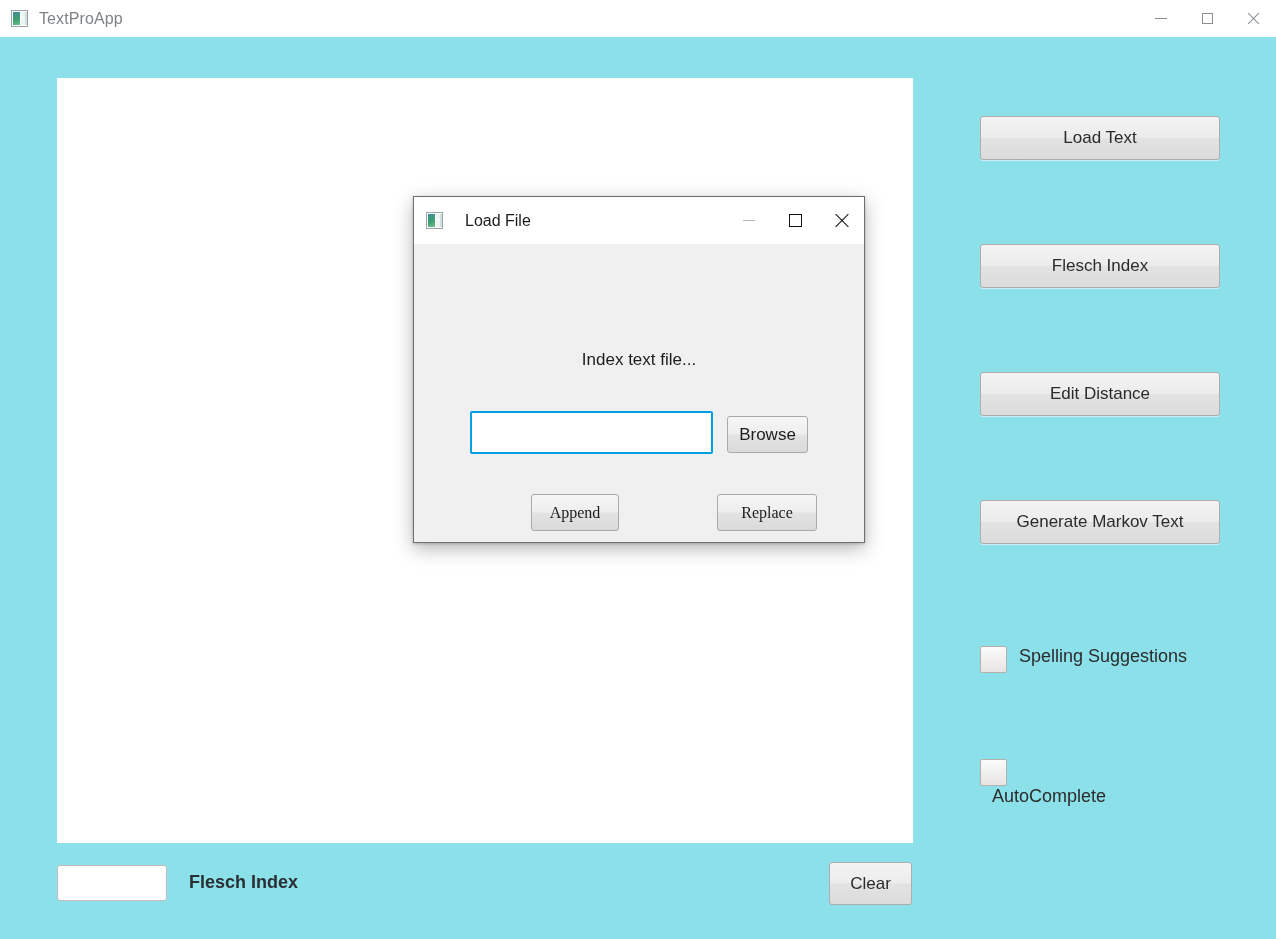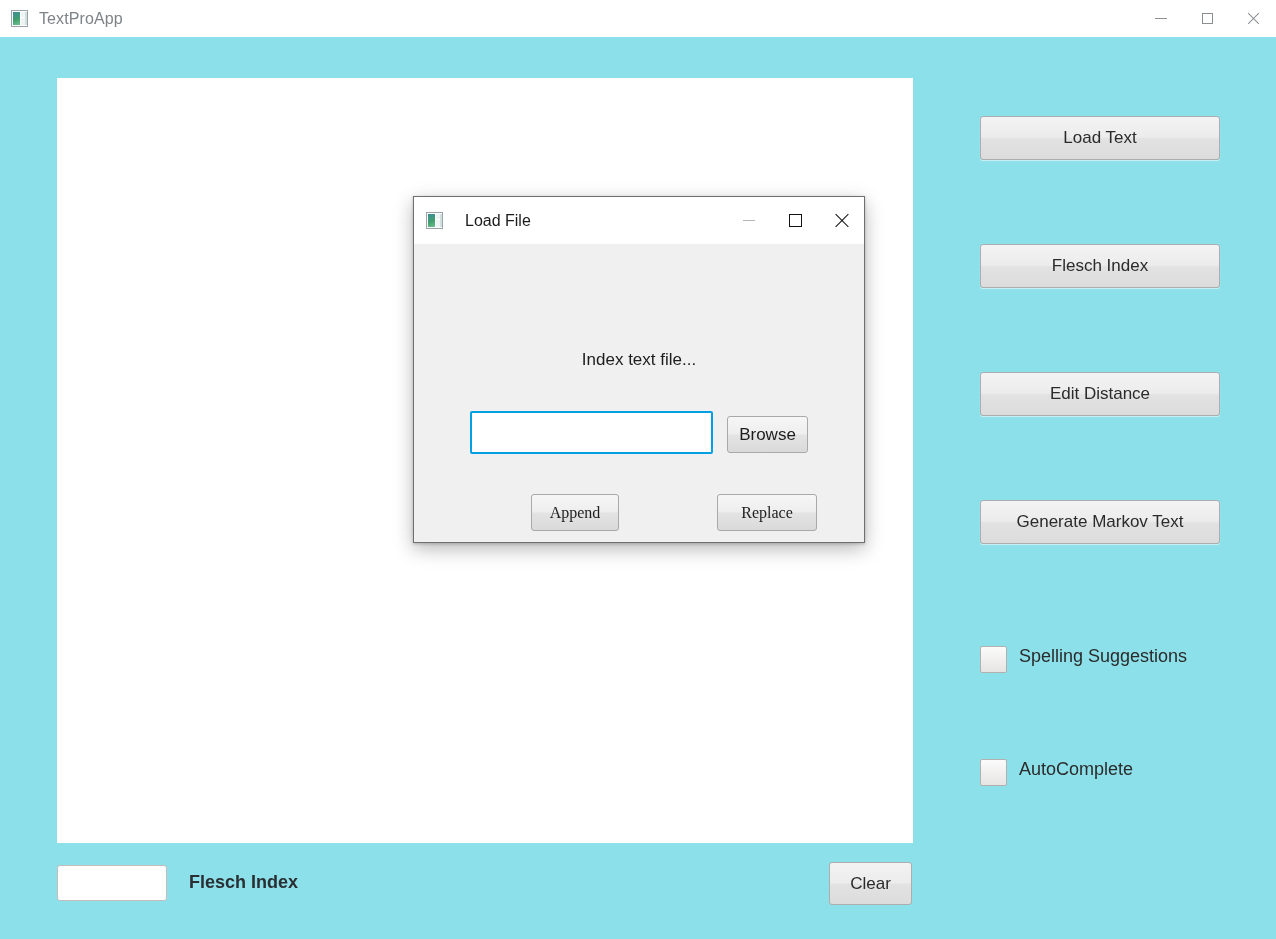--- a/index.html
+++ b/index.html
@@ -158,21 +158,21 @@
   #btn-markov         { top: 500px; }
 
   .side-check {
     position: absolute;
     left: 980px;
     display: flex;
     cursor: default;
     margin-top: 16px;
   }
   #chk-spelling   { top: 630px; }
-  #chk-autocomplete { top: 743px; }
+  #chk-autocomplete { top: 743px; flex-direction: column; }
   .cbox {
     width: 27px;
     height: 27px;
     border: 1px solid #b4b0ad;
     border-radius: 2px;
     background: linear-gradient(to bottom, #fbfbfb 0%, #f0efee 55%, #e7e5e4 100%);
     box-sizing: border-box;
     flex: 0 0 auto;
   }
   .chk-label {

